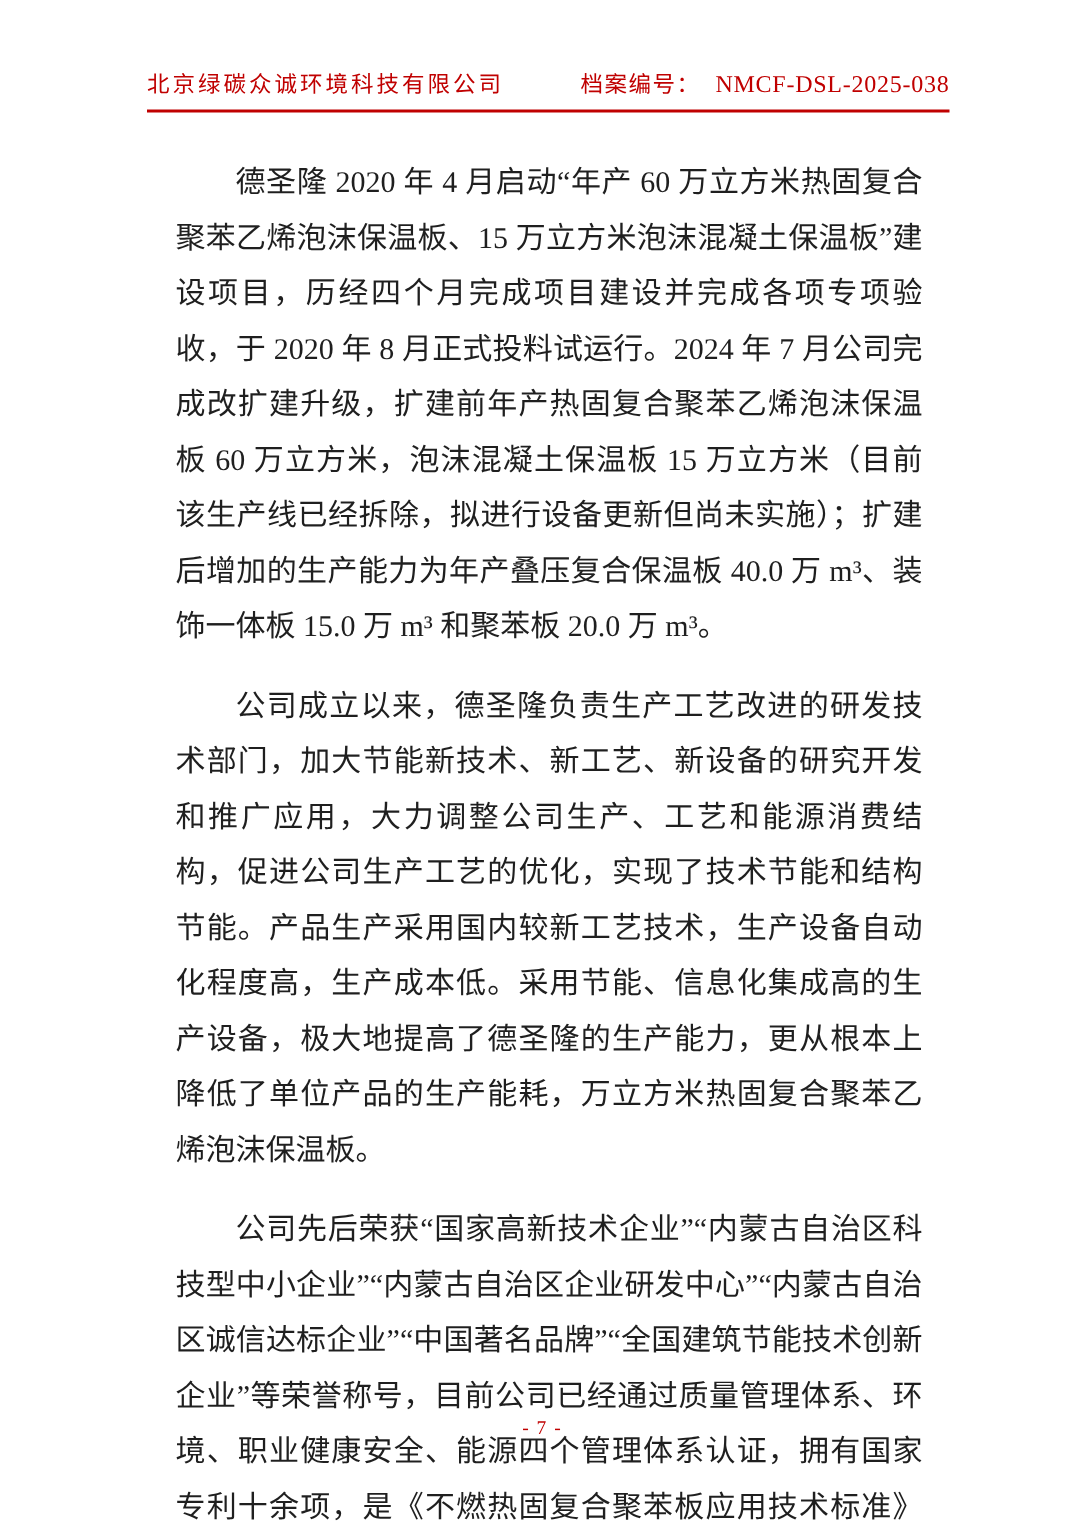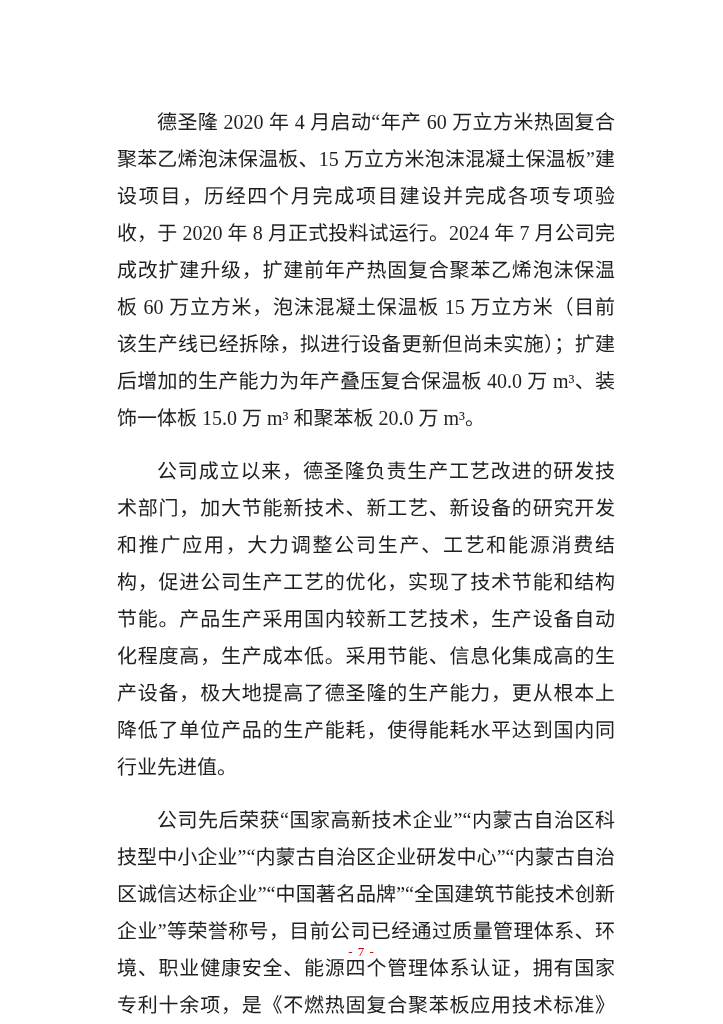--- a/index.html
+++ b/index.html
@@ -76,24 +76,31 @@
     color:var(--accent);
     font-size:13px;
     letter-spacing:1px;
   }
 </style>
 </head>
 <body>
 
 <div class="page">
 
+  <div class="doc-header">
+    <span class="company">北京绿碳众诚环境科技有限公司</span>
+    <span class="archive">
+      <span class="archive-label">档案编号：</span>
+      <span class="archive-number">NMCF-DSL-2025-038</span>
+    </span>
+  </div>
 
   <div class="doc-body">
     <p>德圣隆 2020 年 4 月启动“年产 60 万立方米热固复合聚苯乙烯泡沫保温板、15 万立方米泡沫混凝土保温板”建设项目，历经四个月完成项目建设并完成各项专项验收，于 2020 年 8 月正式投料试运行。2024 年 7 月公司完成改扩建升级，扩建前年产热固复合聚苯乙烯泡沫保温板 60 万立方米，泡沫混凝土保温板 15 万立方米（目前该生产线已经拆除，拟进行设备更新但尚未实施）；扩建后增加的生产能力为年产叠压复合保温板 40.0 万 m³、装饰一体板 15.0 万 m³ 和聚苯板 20.0 万 m³。</p>
-    <p>公司成立以来，德圣隆负责生产工艺改进的研发技术部门，加大节能新技术、新工艺、新设备的研究开发和推广应用，大力调整公司生产、工艺和能源消费结构，促进公司生产工艺的优化，实现了技术节能和结构节能。产品生产采用国内较新工艺技术，生产设备自动化程度高，生产成本低。采用节能、信息化集成高的生产设备，极大地提高了德圣隆的生产能力，更从根本上降低了单位产品的生产能耗，使得能耗水平达到国内同行业先进值。</p>
+    <p>公司成立以来，德圣隆负责生产工艺改进的研发技术部门，加大节能新技术、新工艺、新设备的研究开发和推广应用，大力调整公司生产、工艺和能源消费结构，促进公司生产工艺的优化，实现了技术节能和结构节能。产品生产采用国内较新工艺技术，生产设备自动化程度高，生产成本低。采用节能、信息化集成高的生产设备，极大地提高了德圣隆的生产能力，更从根本上降低了单位产品的生产能耗，万立方米热固复合聚苯乙烯泡沫保温板。</p>
     <p>公司先后荣获“国家高新技术企业”“内蒙古自治区科技型中小企业”“内蒙古自治区企业研发中心”“内蒙古自治区诚信达标企业”“中国著名品牌”“全国建筑节能技术创新企业”等荣誉称号，目前公司已经通过质量管理体系、环境、职业健康安全、能源四个管理体系认证，拥有国家专利十余项，是《不燃热固复合聚苯板应用技术标准》行业标准参编单位。公司厂区占地面积 4.7 万平方米，拥有国内一流的保温板自动化流水线设备。公司“德圣隆节能温材料研究开发中心”被认定为 2022 年度内蒙古自治区企业研究开</p>
   </div>
 
   <div class="doc-footer">
     <span>- 7 -</span>
   </div>
 
 </div>
 
 </body></html>

